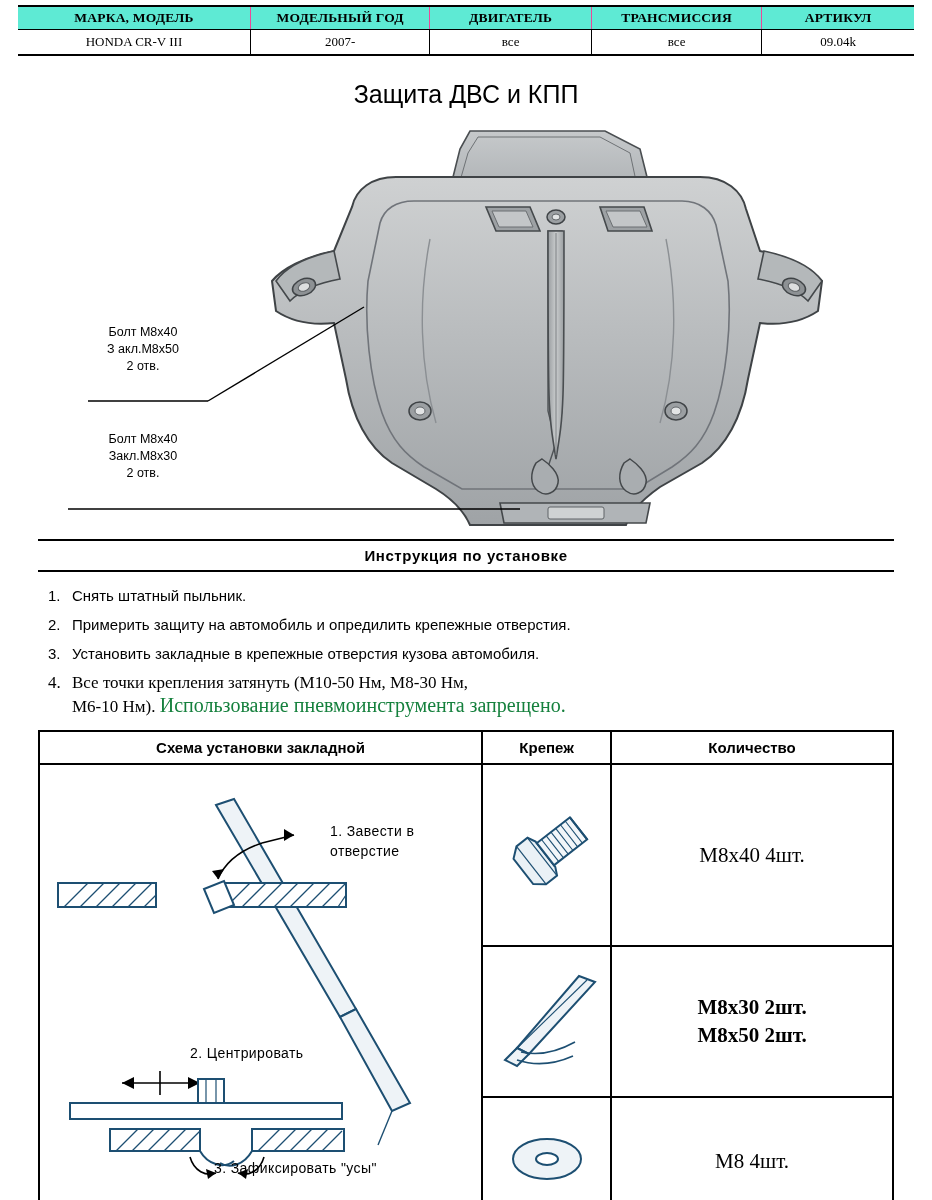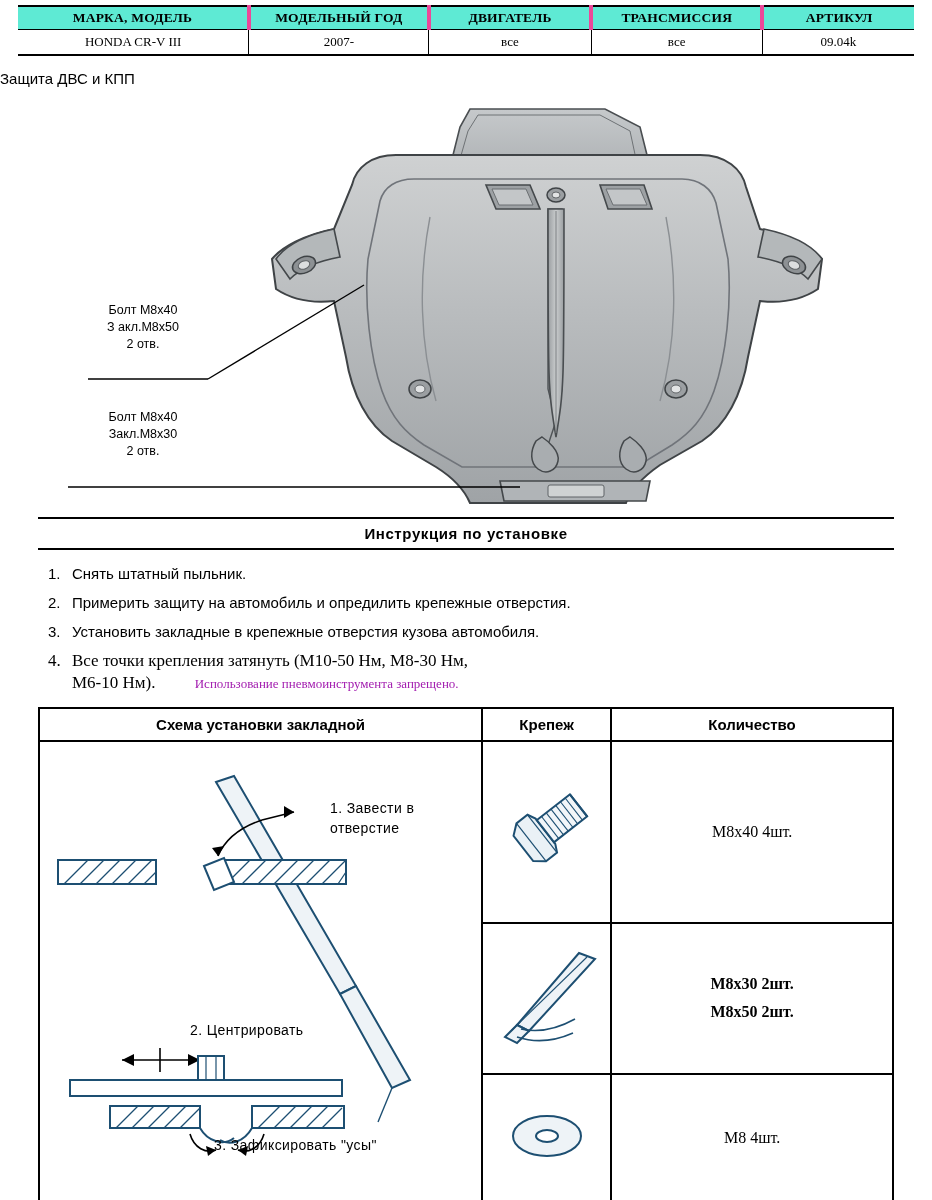--- a/index.html
+++ b/index.html
@@ -36,34 +36,35 @@
   .hdr-top td {
     background: #5eead4;
     font-family: "Liberation Serif", serif;
     font-weight: bold;
     font-size: 13.5px;
     letter-spacing: 0.2px;
     padding: 3px 0 3px 0;
     border-top: 2px solid #000;
     border-bottom: 1px solid #000;
   }
-  .hdr-top td + td { border-left: 4px solid #ec4899; }
+  .hdr-top td + td { border-left: 1px solid #ec4899; }
   .hdr-bot td {
     font-family: "Liberation Serif", serif;
     font-size: 13px;
     padding: 4px 0 4px 0;
     border-bottom: 2px solid #000;
   }
   .hdr-bot td + td { border-left: 1px solid #000; }
 
   
   .doc-title {
+    text-align: center;
     font-family: "Liberation Sans", sans-serif;
-    font-size: 15px;
-    margin-top: 14px;
+    font-size: 25px;
+    margin-top: 24px;
     margin-bottom: 0;
   }
 
   
   .drawing-wrap {
     position: relative;
     width: 816px;
     height: 420px;
     margin-top: 2px;
   }
@@ -108,24 +109,23 @@
   .instr-num {
     width: 24px;
     flex: 0 0 24px;
     text-align: left;
   }
   .instr-item.serif, .instr-item.serif .instr-num {
     font-family: "Liberation Serif", serif;
     font-size: 17px;
   }
   .warn {
-    color: #a21caf;
+    color: #15803d;
     font-family: "Liberation Serif", serif;
-    font-size: 13px;
-    margin-left: 35px;
+    font-size: 20px;
   }
 
   
   .parts-table {
     width: 856px;
     margin: 12px auto 0 auto;
     border-collapse: collapse;
     table-layout: fixed;
     border-radius: 26px;
   }
@@ -134,21 +134,21 @@
     text-align: center;
     vertical-align: middle;
   }
   .parts-table th {
     font-size: 15px;
     font-weight: bold;
     padding: 7px 0 7px 0;
   }
   .parts-table td.qty {
     font-family: "Liberation Serif", serif;
-    font-size: 16px;
+    font-size: 21px;
     line-height: 28px;
   }
   .parts-table td.diagram-cell {
     padding: 8px;
     height: 336px;
   }
   .parts-table td.fastener-cell {
     padding: 0;
   }
   .r1 { height: 148px; }

